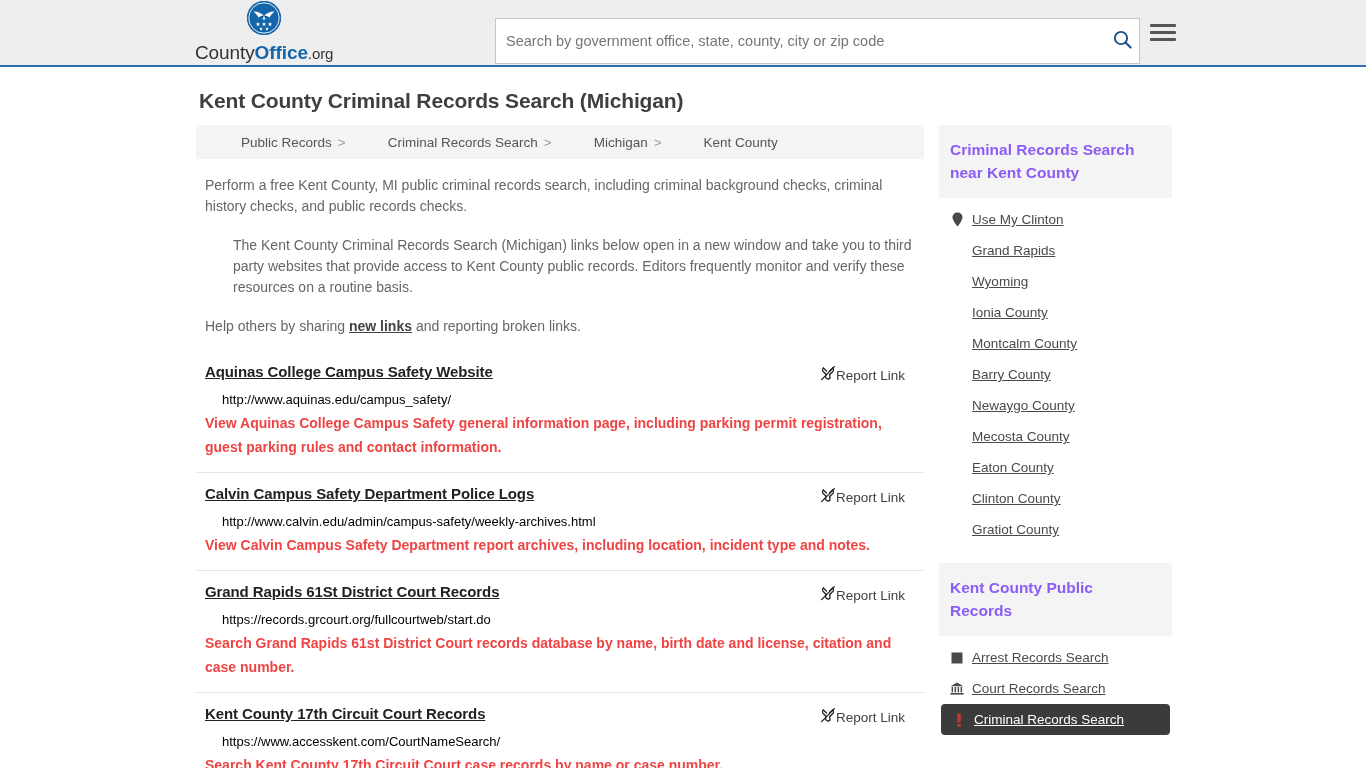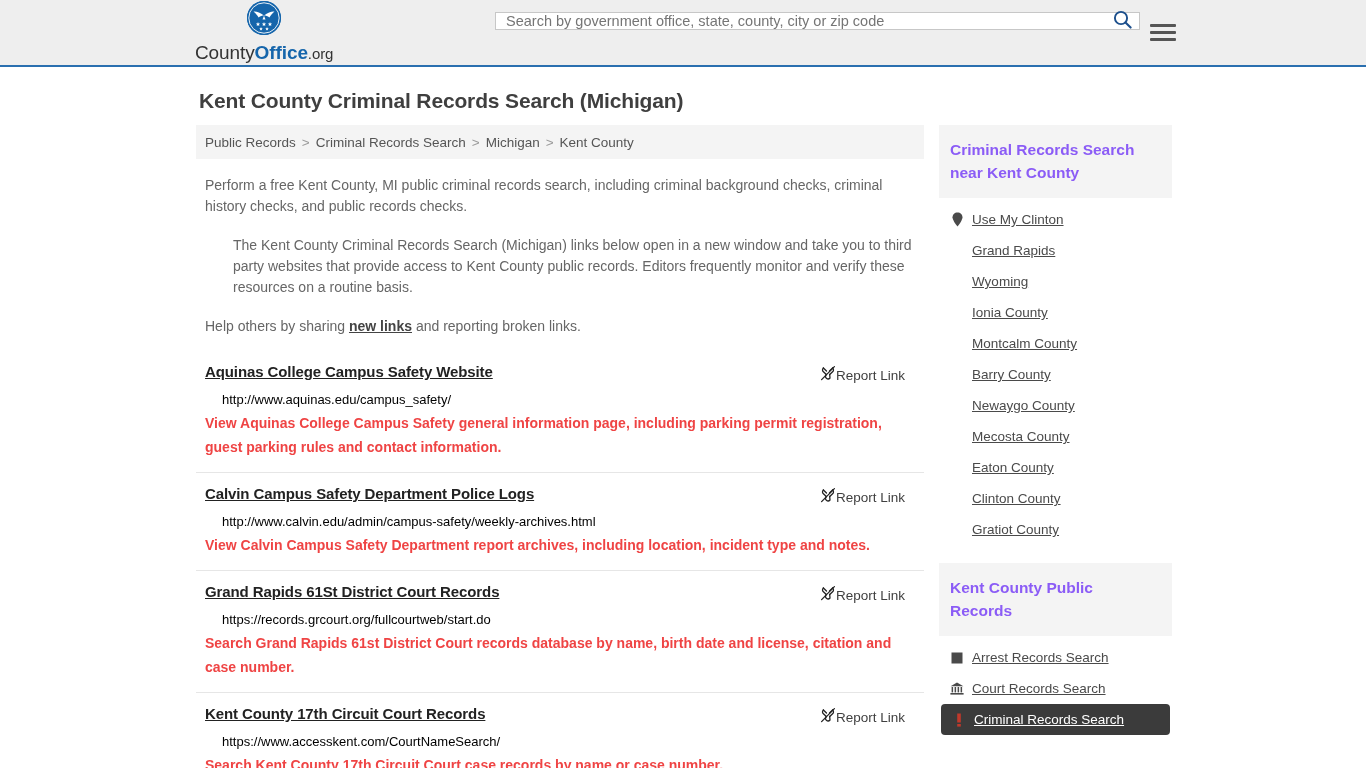--- a/index.html
+++ b/index.html
@@ -40,23 +40,23 @@
     letter-spacing: -0.1px;
     white-space: nowrap;
   }
   .brand-text .t1 { color: #333333; }
   .brand-text .t2 { color: #1565ab; font-weight: bold; }
   .brand-text .t3 { color: #333333; font-size: 15px; }
 
   .search-wrap {
     position: absolute;
     left: 495px;
-    top: 12px;
+    top: 18px;
     width: 645px;
-    height: 18px;
+    height: 46px;
     background: #ffffff;
     border: 1px solid #c7c7c7;
     display: flex;
     align-items: center;
   }
   .search-input {
     border: none;
     outline: none;
     background: transparent;
     flex: 1;
@@ -134,20 +134,21 @@
     display: flex;
     align-items: center;
     padding-left: 9px;
     font-size: 13.5px;
     gap: 0;
     white-space: nowrap;
   }
   .breadcrumb a {
     color: #555555;
     text-decoration: none;
+    margin-left: 36px;
   }
   .breadcrumb .sep {
     color: #9a9a9a;
     padding: 0 6px;
   }
 
   
   .intro { padding: 0 8px 0 9px; }
   .intro p {
     margin: 16px 0 0 0;

